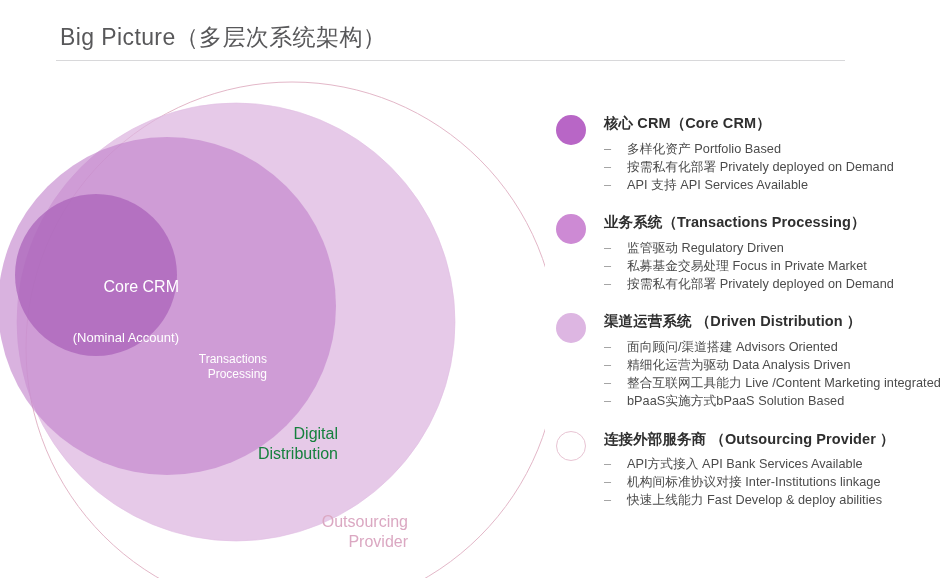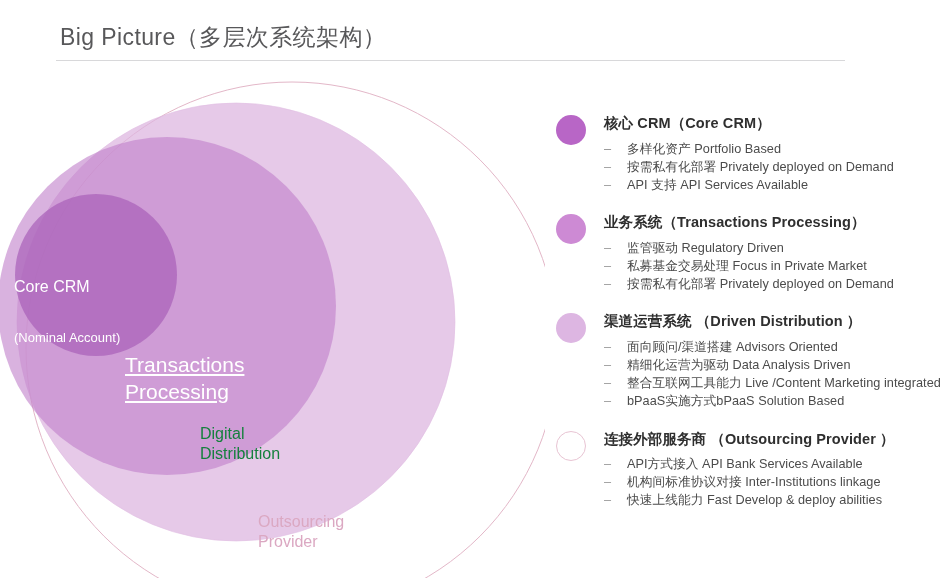--- a/index.html
+++ b/index.html
@@ -50,41 +50,40 @@
     position: absolute;
     left: 0;
     top: 62px;
     width: 545px;
     height: 516px;
   }
   #venn svg { display: block; }
 
   .venn-label {
     position: absolute;
-    text-align: left;
+    text-align: right;
     line-height: 1.28;
     white-space: pre-line;
     pointer-events: none;
   }
   #label-core-crm {
     left: 14px;
     top: 195px;
     width: 165px;
     color: #ffffff;
   }
   #label-core-crm .lbl-main { font-size: 16px; display: block; }
   #label-core-crm .lbl-sub  { font-size: 13px; display: block; margin-top: 12px; }
 
   #label-transactions {
     left: 125px;
     top: 290px;
     width: 142px;
     color: #ffffff;
-    font-size: 21px;
-    text-decoration: underline;
+    font-size: 12px;
   }
   #label-digital {
     left: 200px;
     top: 362px;
     width: 138px;
     color: #15803d;
     font-size: 16px;
   }
   #label-outsourcing {
     left: 258px;

